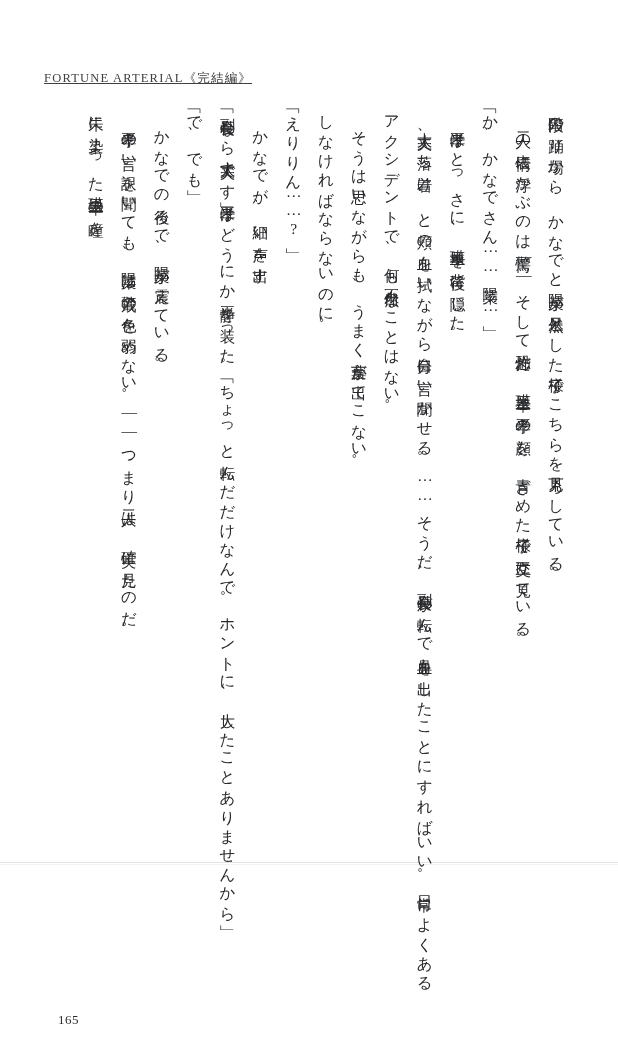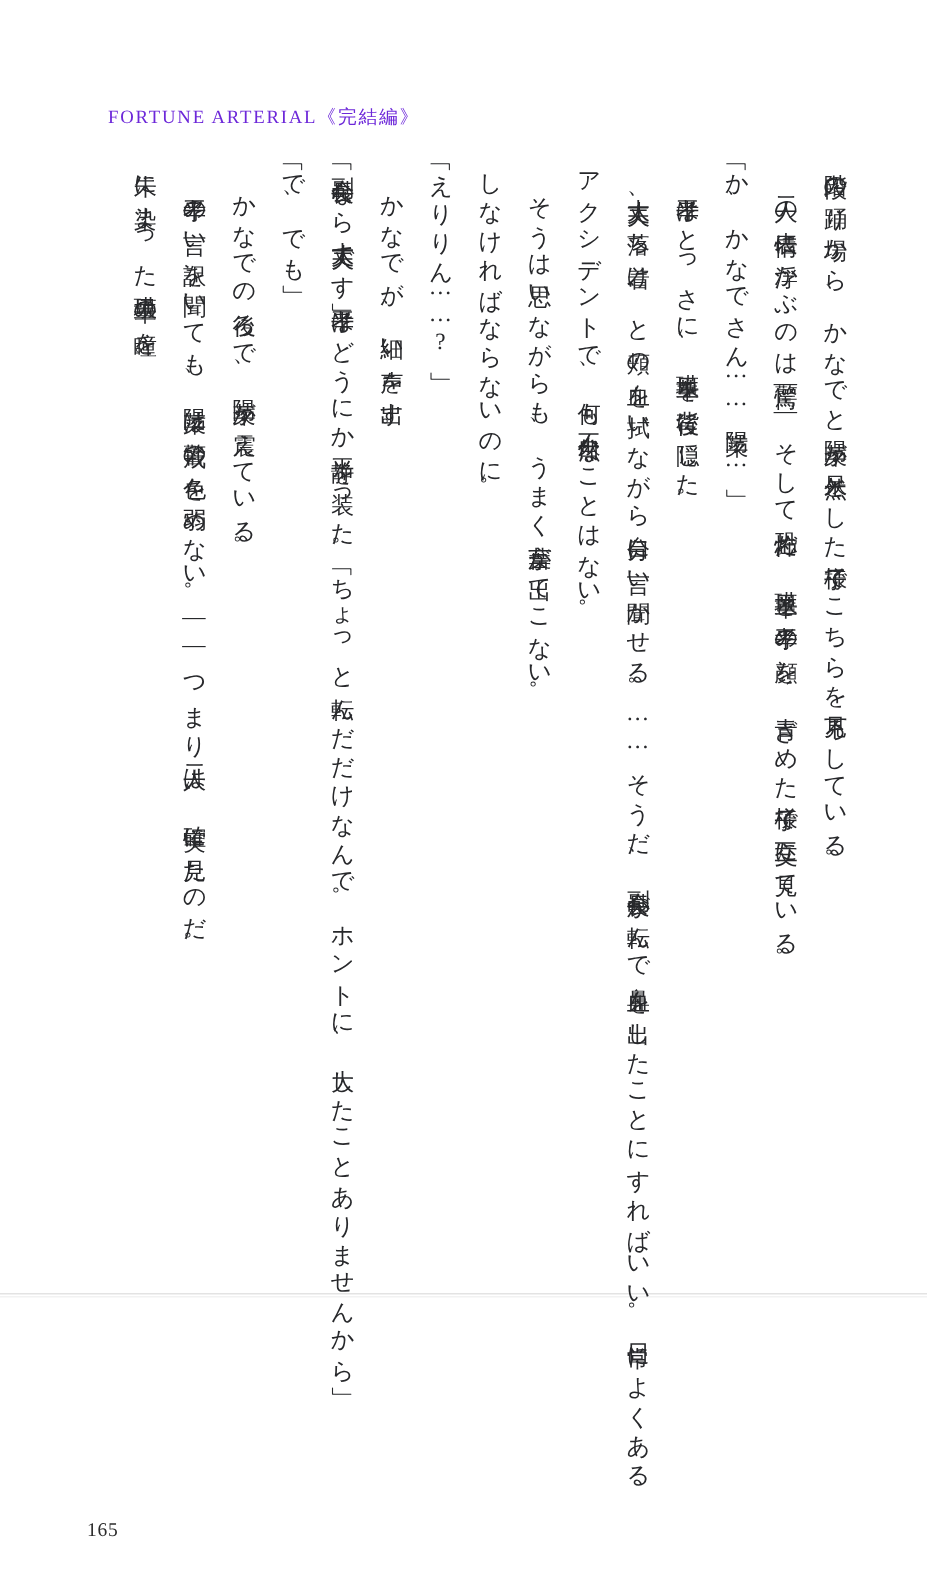--- a/index.html
+++ b/index.html
@@ -13,25 +13,26 @@
     position: relative;
     font-family: "Liberation Serif", "DejaVu Serif", serif;
     color: #2b2b2b;
     overflow: hidden;
   }
 
   
   .header {
     position: absolute;
     top: 70px;
-    left: 72px;
+    left: 44px;
     font-size: 12.5px;
     letter-spacing: 1.2px;
-    color: #6d28d9;
+    color: #404040;
     white-space: nowrap;
+    text-decoration: underline;
   }
 
   
   .scan-line {
     position: absolute;
     left: 0;
     right: 0;
     top: 862px;
     height: 1px;
     background: #e3e3e3;

